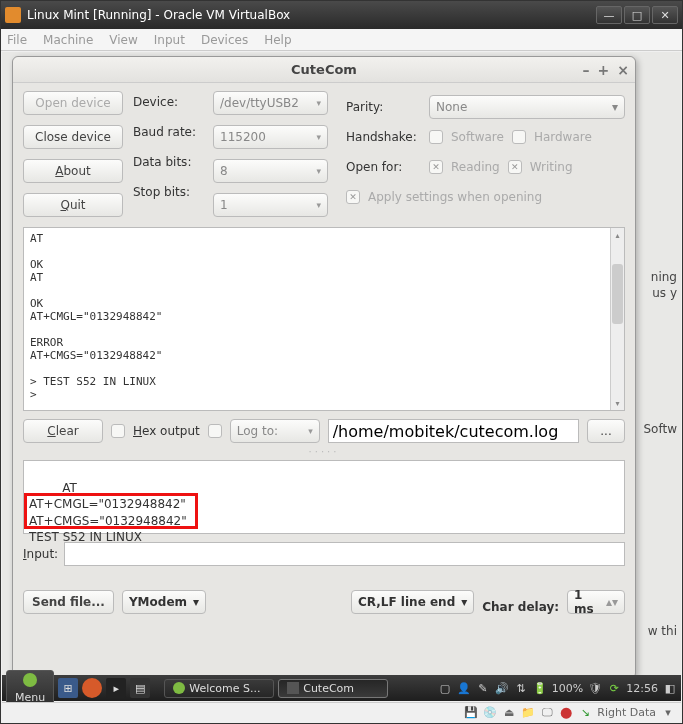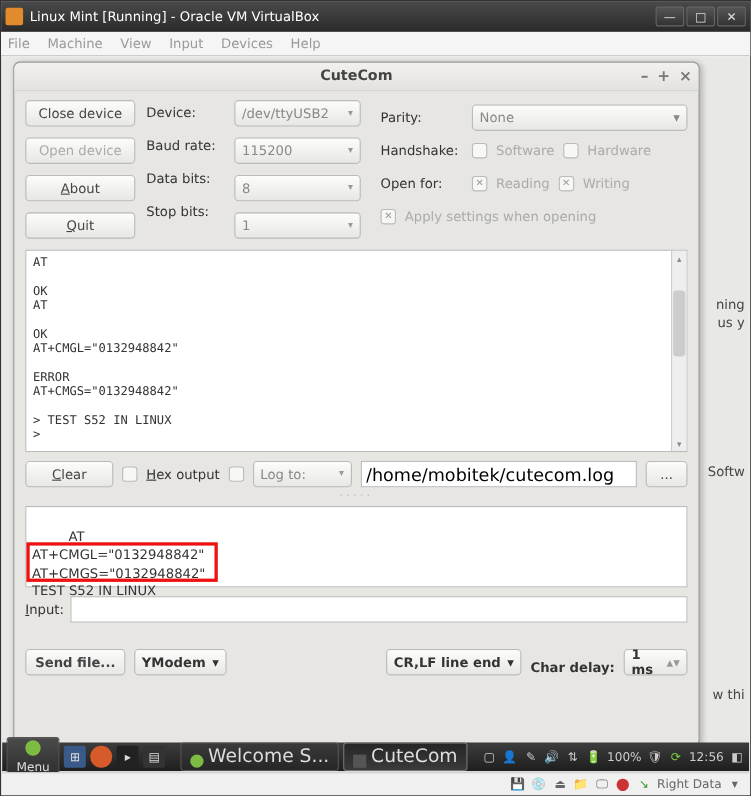--- a/index.html
+++ b/index.html
@@ -73,21 +73,21 @@
 .spacer { flex:1; }
 
 
 .bg-text { position:absolute; right:4px; top:255px; font-size:12px; color:#444; text-align:right; width:40px; pointer-events:none; }
 
 
 .mint-bar { position:absolute; left:1px; right:1px; bottom:22px; height:26px; background:linear-gradient(#3d3d3d,#1e1e1e); display:flex; align-items:center; color:#ddd; font-size:11px; padding:0 4px; gap:4px; }
 .mint-menu { display:flex; align-items:center; gap:4px; padding:2px 8px; border:1px solid #555; border-radius:3px; background:linear-gradient(#4a4a4a,#2d2d2d); cursor:pointer;flex-direction:column; }
 .mint-menu .logo { width:14px; height:14px; border-radius:50%; background:#7ebb42; }
 .mint-icon { width:20px; height:20px; border-radius:2px; display:flex; align-items:center; justify-content:center; font-size:11px; cursor:pointer; }
-.task-item { display:flex; align-items:flex-end; gap:4px; padding:2px 8px; border:1px solid #555; border-radius:3px; background:linear-gradient(#3a3a3a,#262626); min-width:110px; cursor:pointer; font-size:17px; }
+.task-item { display:flex; align-items:flex-start; gap:4px; padding:2px 8px; border:1px solid #555; border-radius:3px; background:linear-gradient(#3a3a3a,#262626); min-width:110px; cursor:pointer; font-size:11px; }
 .task-item.active { background:linear-gradient(#262626,#3a3a3a); border-color:#777; }
 .mint-tray { margin-left:auto; display:flex; align-items:center; gap:5px; font-size:11px; color:#ccc; }
 .mint-tray .tic { width:14px; height:14px; display:flex; align-items:center; justify-content:center; font-size:11px; }
 
 
 .vbox-status { position:absolute; left:1px; right:1px; bottom:1px; height:20px; background:#f0f0f0; border-top:1px solid #ccc; display:flex; align-items:center; justify-content:flex-end; gap:5px; padding:0 6px; font-size:11px; color:#666; }
 .vbox-status .sic { width:14px; height:14px; font-size:11px; display:flex; align-items:center; justify-content:center; }
 </style>
 </head>
 <body>
@@ -121,22 +121,22 @@
         <span>CuteCom</span>
         <div class="winctrl">
           <span>–</span>
           <span>+</span>
           <span>×</span>
         </div>
       </div>
       <div class="cutecom-body">
         <div class="top-grid">
           <div class="col-btns">
+            <div class="btn disabled">Open device</div>
             <div class="btn">Close device</div>
-            <div class="btn disabled">Open device</div>
             <div class="btn">
                 <span><u>A</u>bout</span>
               </div>
             <div class="btn">
                 <span><u>Q</u>uit</span>
               </div>
           </div>
           <div class="col-labels">
             <span>Device:</span>
             <span>Baud rate:</span>

